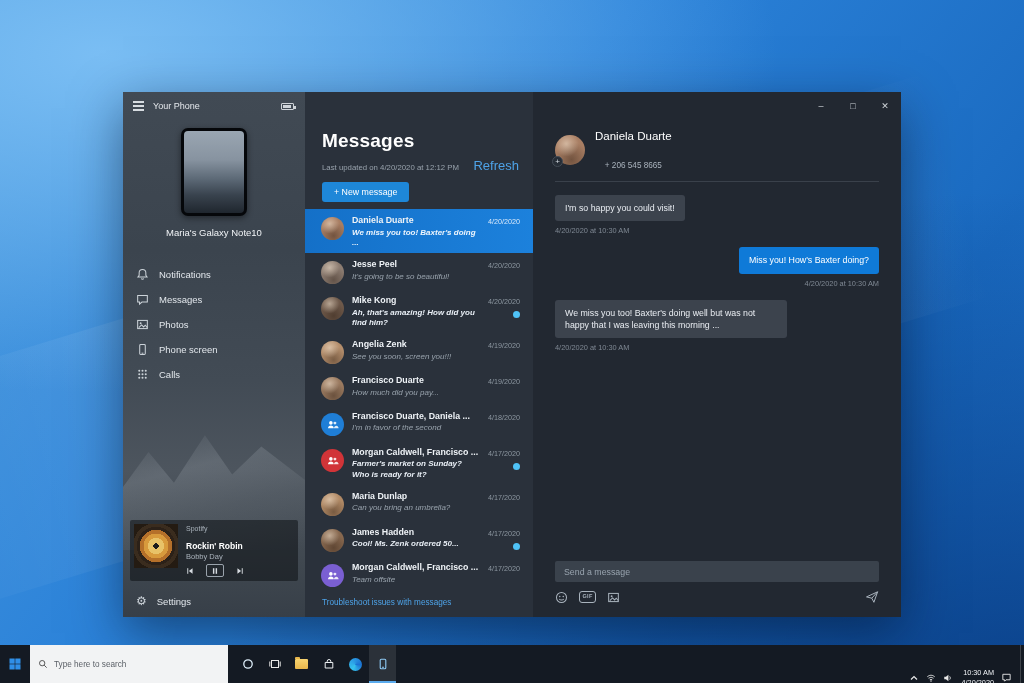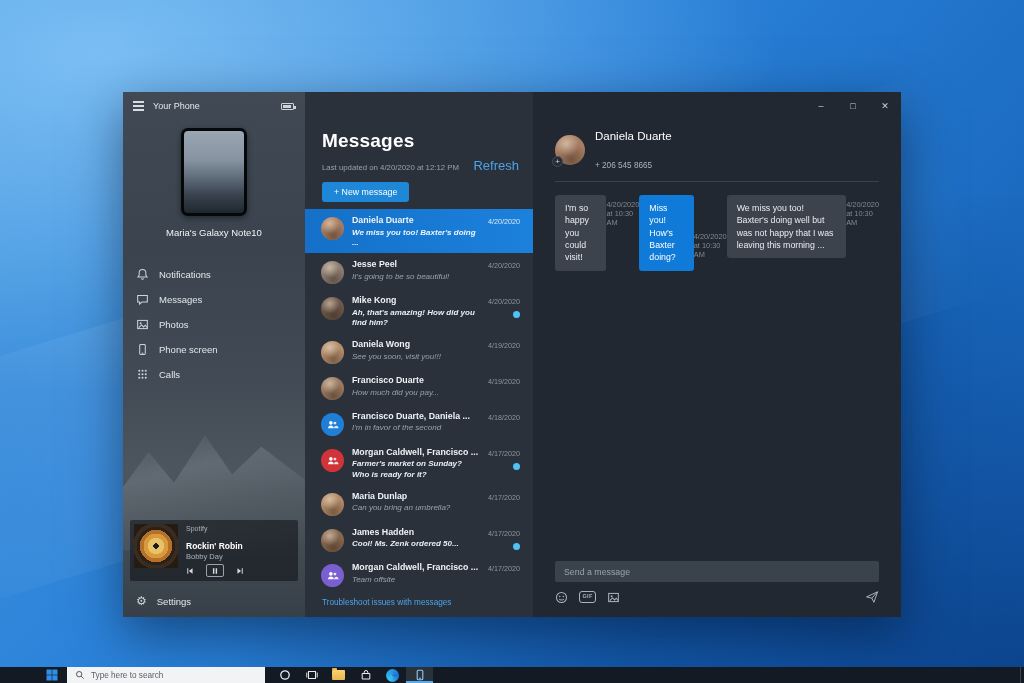--- a/index.html
+++ b/index.html
@@ -86,40 +86,40 @@
   
   .col-thread{flex:1;background:#222831;display:flex;flex-direction:column;padding-top:28px;overflow:hidden;}
   .thread-header{display:flex;align-items:center;gap:10px;margin:0 22px;padding:10px 0 11px;border-bottom:1px solid #3a414b;}
   .th-avatar-wrap{position:relative;width:30px;height:30px;flex:none;}
   .th-avatar{width:30px;height:30px;border-radius:50%;position:relative;overflow:hidden;}
   .th-avatar.photo::after{content:"";position:absolute;inset:0;
     background:radial-gradient(circle at 38% 30%,rgba(255,240,220,.5),rgba(255,255,255,0) 45%),
                radial-gradient(circle at 55% 82%,rgba(35,20,10,.4),rgba(0,0,0,0) 60%);}
   .th-badge{position:absolute;left:-3px;bottom:-2px;width:11px;height:11px;border-radius:50%;background:#262d36;border:1px solid #444c56;color:#d6dce2;font-size:8px;line-height:9px;text-align:center;}
   .th-name{font-size:11.5px;color:#fff;}
-  .th-number{font-size:8.2px;color:#aab3bd;margin-top:19px;}
-  .thread-msgs{display:flex;flex-direction:row;padding:13px 22px 0;}
+  .th-number{font-size:8.2px;color:#aab3bd;margin-top:19px;text-align:center;}
+  .thread-msgs{display:flex;flex-direction:column;padding:13px 22px 0;}
   .bubble{max-width:232px;padding:7px 10px;border-radius:3px;font-size:8.8px;line-height:1.4;}
   .received{background:#3c434d;color:#e9edf2;align-self:flex-start;}
   .sent{background:#0f7ad8;color:#fff;align-self:flex-end;}
   .msg-ts{font-size:7.4px;color:#7f8893;margin:5px 0 12px;}
   .ts-right{align-self:flex-end;}
   .thread-spacer{flex:1;}
   .composer{margin:0 22px;}
   .composer-input{width:100%;height:21px;background:#3a424c;border:none;border-radius:2px;padding:8px 9px;color:#dfe5ea;font-size:8.8px;font-family:inherit;outline:none;}
   .composer-input::placeholder{color:#99a4af;}
   .composer-icons{display:flex;align-items:center;gap:11px;margin:8px 22px 13px;color:#a9b3bd;}
   .ci{display:inline-flex;cursor:pointer;color:#a9b3bd;}
   .ci svg{width:13px;height:13px;display:block;}
   .gif-box{font-size:5.5px;font-weight:700;border:1px solid #a9b3bd;border-radius:3px;padding:2.5px 2.5px;line-height:1;letter-spacing:.3px;}
   .send-btn{margin-left:auto;}
   .send-btn svg{width:14px;height:14px;}
 
   
-  .taskbar{position:absolute;left:0;right:0;bottom:0;height:16px;background:#141a23;display:flex;align-items:stretch;z-index:6;padding-left:37px;}
+  .taskbar{position:absolute;left:0;right:0;bottom:0;height:38px;background:#141a23;display:flex;align-items:stretch;z-index:6;}
   .tb-start{width:30px;display:flex;align-items:center;justify-content:center;cursor:pointer;}
   .tb-start svg{width:12px;height:12px;}
   .tb-search{width:198px;background:#f2f3f4;display:flex;align-items:center;gap:6px;padding:0 8px;cursor:text;}
   .tb-search svg{width:10px;height:10px;flex:none;}
   .tb-search input{border:none;background:transparent;outline:none;font-size:8.2px;color:#444;width:100%;font-family:inherit;}
   .tb-search input::placeholder{color:#5a5f66;}
   .tb-icons{display:flex;margin-left:6px;}
   .tb-icon{width:27px;display:flex;align-items:center;justify-content:center;cursor:pointer;}
   .tb-icon svg{width:12px;height:12px;display:block;}
   .tb-icon.active{background:rgba(255,255,255,.1);box-shadow:inset 0 -2px 0 #5aabee;}
@@ -297,22 +297,22 @@
           </div>
           <div class="conv-meta">
             <div class="conv-date">4/20/2020</div>
             <span class="unread-dot"></span>
           </div>
         </div>
 
         <div class="conv-row">
           <div class="avatar photo" style="background: rgb(180, 142, 108);"></div>
           <div class="conv-main">
-            <div class="conv-name">Daniela Wong</div>
-            <div class="conv-preview">See you soon, visit you!!!</div>
+            <div class="conv-name">Angelia Zenk</div>
+            <div class="conv-preview">See you soon, screen you!!!</div>
           </div>
           <div class="conv-meta">
             <div class="conv-date">4/19/2020</div>
           </div>
         </div>
 
         <div class="conv-row">
           <div class="avatar photo" style="background: rgb(154, 122, 96);"></div>
           <div class="conv-main">
             <div class="conv-name">Francisco Duarte</div>

